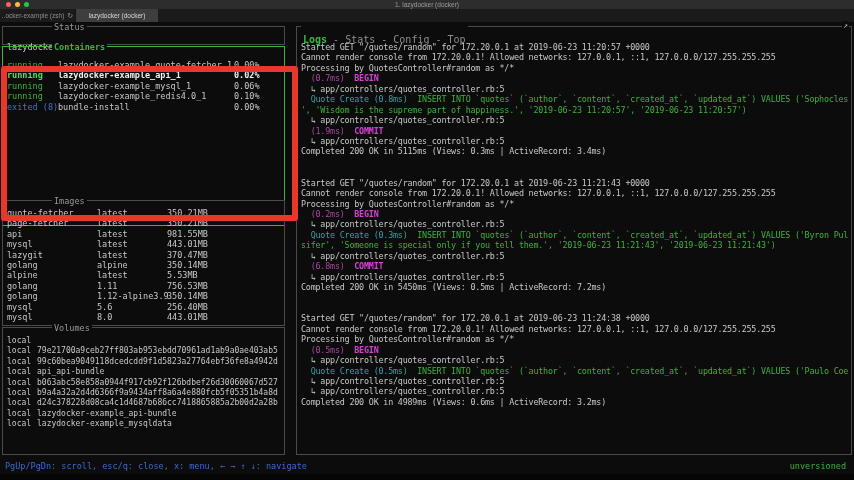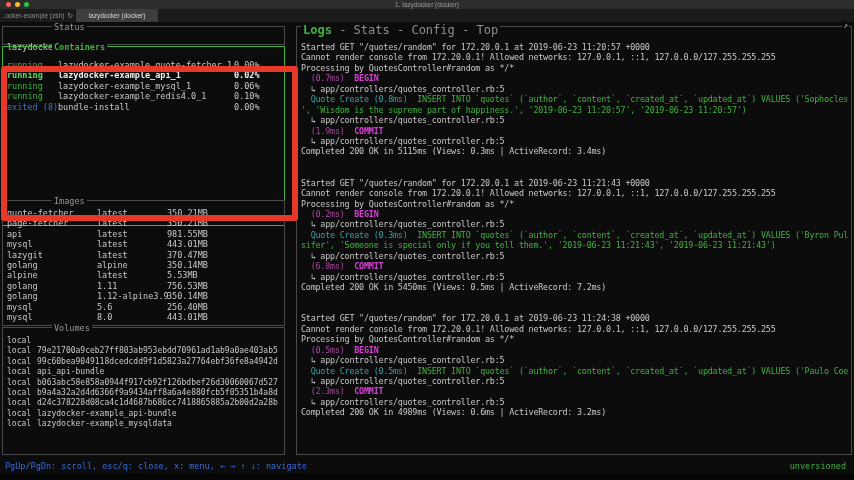--- a/index.html
+++ b/index.html
@@ -40,22 +40,22 @@
   .crow.sel{font-weight:bold;}
   .crow.sel .cname,.crow.sel .cpct{color:#f0f0f0}
   .crow.sel .state.green{color:#55e055}
   .irows{position:absolute;top:7px;left:4px;right:2px;}
   .irow{display:grid;grid-template-columns:90px 70px 1fr;height:10.4px;line-height:10.4px;
         white-space:pre;overflow:hidden;}
   .vrows{position:absolute;top:8px;left:4px;right:2px;font-size:8px;}
   .vrow{display:grid;grid-template-columns:30px 1fr;height:10.4px;line-height:10.4px;
         white-space:pre;overflow:hidden;}
   
-  .logs-header{position:absolute;top:-5px;left:4px;background:#0c0c0c;padding:1px 2px;
-               font-size:12px;white-space:pre;color:#8e8e8e;}
+  .logs-header{position:absolute;top:-5px;left:4px;background:#0c0c0c;padding:12px 2px;
+               font-size:10px;white-space:pre;color:#8e8e8e;}
   .logs-header .active-tab{color:#3fb23f;font-weight:bold;}
   .expand-icon{position:absolute;top:-6px;right:2px;background:#0c0c0c;color:#bdbdbd;
                font-size:8px;padding:0 1px;}
   .log-body{position:absolute;top:15px;left:4px;right:2px;}
   .log-line{white-space:pre;height:10.45px;line-height:10.45px;font-size:8.4px;
             letter-spacing:-0.2px;overflow:hidden;}
   .c-w{color:#c9c9c9}
   .c-g{color:#3fb23f}
   .c-cy{color:#3aa0a8}
   .c-m{color:#a8489f}
@@ -173,21 +173,20 @@
           <div class="log-line"><span class="c-w">Completed 200 OK in 5450ms (Views: 0.5ms | ActiveRecord: 7.2ms)</span></div>
           <div class="log-line">&nbsp;</div>
           <div class="log-line">&nbsp;</div>
           <div class="log-line"><span class="c-w">Started GET "/quotes/random" for 172.20.0.1 at 2019-06-23 11:24:38 +0000</span></div>
           <div class="log-line"><span class="c-w">Cannot render console from 172.20.0.1! Allowed networks: 127.0.0.1, ::1, 127.0.0.0/127.255.255.255</span></div>
           <div class="log-line"><span class="c-w">Processing by QuotesController#random as */*</span></div>
           <div class="log-line"><span class="c-m">  (0.5ms)  </span><span class="c-mb">BEGIN</span></div>
           <div class="log-line"><span class="c-w">  ↳ app/controllers/quotes_controller.rb:5</span></div>
           <div class="log-line"><span class="c-cy">  Quote Create (0.5ms)  </span><span class="c-g">INSERT INTO `quotes` (`author`, `content`, `created_at`, `updated_at`) VALUES ('Paulo Coe</span></div>
           <div class="log-line"><span class="c-w">  ↳ app/controllers/quotes_controller.rb:5</span></div>
-          <div class="log-line"><span class="c-m">  (2.3ms)  </span><span class="c-mb">COMMIT</span></div>
           <div class="log-line"><span class="c-w">  ↳ app/controllers/quotes_controller.rb:5</span></div>
           <div class="log-line"><span class="c-w">Completed 200 OK in 4989ms (Views: 0.6ms | ActiveRecord: 3.2ms)</span></div>
         </div>
     </div>
 
     <div class="statusbar">
       <span class="keys">PgUp/PgDn: scroll, esc/q: close, x: menu, ← → ↑ ↓: navigate</span>
       <span class="version">unversioned</span>
     </div>
 

